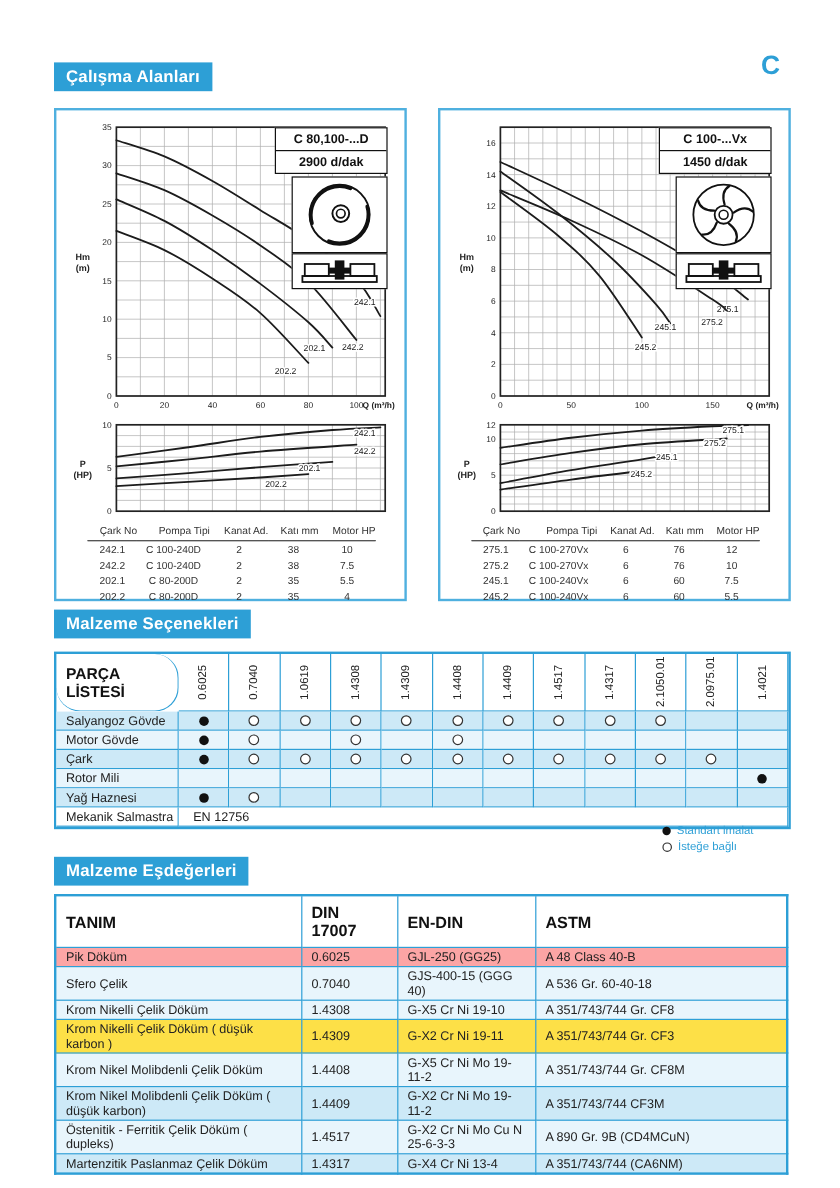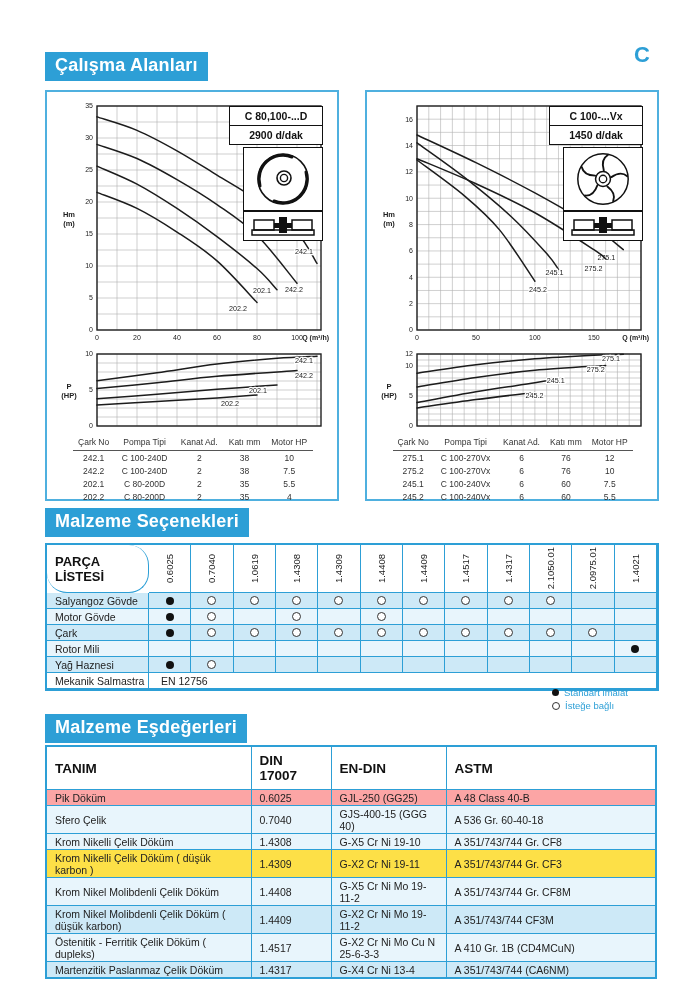--- a/index.html
+++ b/index.html
@@ -1,33 +1,33 @@
 <!DOCTYPE html>
 <html><head>
 <meta charset="utf-8">
 <style>
   html,body{margin:0;padding:0;background:#fff;}
   .sheet{position:relative;width:700px;height:990px;background:#fff;overflow:hidden;
          font-family:"Liberation Sans",sans-serif;}
-  .badge{position:absolute;background:#2D9FD6;color:#fff;font-weight:bold;font-size:18px;
+  .badge{position:absolute;background:#2D9FD6;color:#fff;font-weight:bold;font-size:14px;
          padding:3px 10px 5px;letter-spacing:.2px;}
   .pageletter{position:absolute;top:42px;right:50px;color:#2D9FD6;font-weight:bold;font-size:22px;}
   .panel{position:absolute;width:290px;height:407px;border:2px solid #4FB0DF;background:#fff;}
   .chartsvg{position:absolute;left:6px;}
   .titlebox{position:absolute;left:182px;top:14px;width:92px;border:1.5px solid #111;background:#fff;}
   .titlebox .trow{border-bottom:1.5px solid #111;font-weight:bold;font-size:10.5px;text-align:center;
                   padding:3px 0;color:#111;}
   .titlebox .trow:last-child{border-bottom:none;}
   .iconbox{position:absolute;left:196px;top:55px;width:78px;height:62px;border:1.5px solid #111;
            background:#fff;display:flex;align-items:center;justify-content:center;}
   .sectbox{position:absolute;left:196px;top:119px;width:78px;height:28px;border:1.5px solid #111;
            background:#fff;display:flex;align-items:center;justify-content:center;}
   .minitable{position:absolute;left:26px;top:344px;width:240px;}
   .minitable table{width:100%;border-collapse:collapse;font-size:8.5px;color:#333;}
-  .minitable th{font-weight:normal;border-bottom:1px solid #555;padding:1px 0 3px;text-align:center;}
+  .minitable th{font-weight:normal;border-bottom:1px solid #555;padding:1px 0 3px;text-align:right;}
   .minitable td{text-align:center;padding:2px 0 1px;}
   .matrix{position:absolute;left:45px;top:543px;width:610px;border:2px solid #2D9FD6;
           display:grid;grid-template-columns:102px repeat(12,1fr);background:#fff;}
   .matrix>div{border-right:1px solid #2D9FD6;border-bottom:1px solid #2D9FD6;
               display:flex;align-items:center;justify-content:center;box-sizing:border-box;}
   .matrix .corner{font-weight:bold;font-size:13px;color:#111;justify-content:flex-start;padding-left:8px;border-radius:20px;}
   .mh{writing-mode:vertical-rl;transform:rotate(180deg);font-size:9.5px;color:#222;padding:4px 0;}
   .plabel{justify-content:flex-start !important;padding-left:8px;font-size:10.5px;color:#222;}
   .hcell{height:48px;}
   .rcell{height:16px;}
@@ -630,21 +630,21 @@
           <tr style="background:#cde9f7">
             <td>Krom Nikel Molibdenli Çelik Döküm ( düşük karbon)</td>
             <td>1.4409</td>
             <td>G-X2 Cr Ni Mo 19-11-2</td>
             <td>A 351/743/744 CF3M</td>
           </tr>
           <tr style="background:#e8f5fc">
             <td>Östenitik - Ferritik Çelik Döküm ( dupleks)</td>
             <td>1.4517</td>
             <td>G-X2 Cr Ni Mo Cu N 25-6-3-3</td>
-            <td>A 410 Gr. 1B (CD4MCuN)</td>
+            <td>A 890 Gr. 9B (CD4MCuN)</td>
           </tr>
           <tr style="background:#cde9f7">
             <td>Martenzitik Paslanmaz Çelik Döküm</td>
             <td>1.4317</td>
             <td>G-X4 Cr Ni 13-4</td>
             <td>A 351/743/744 (CA6NM)</td>
           </tr>
         </tbody>
       </table>
     </div>

